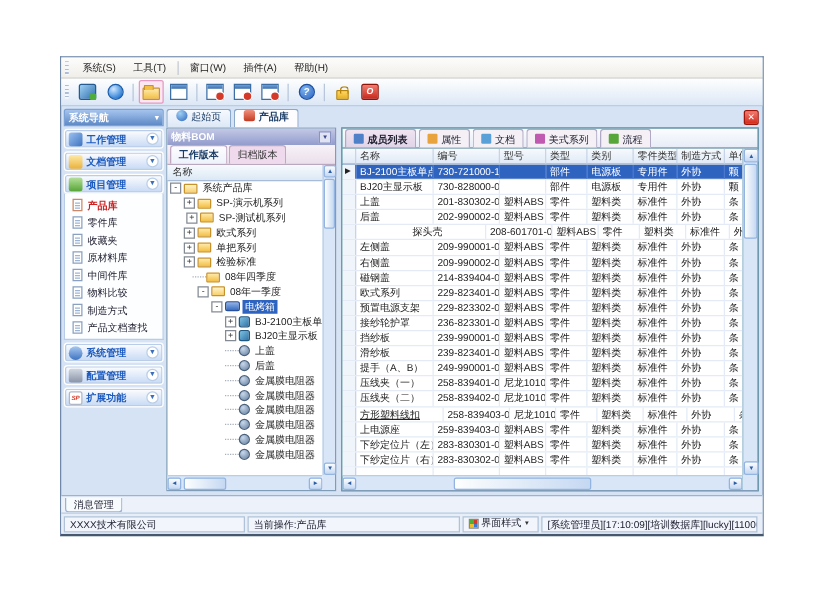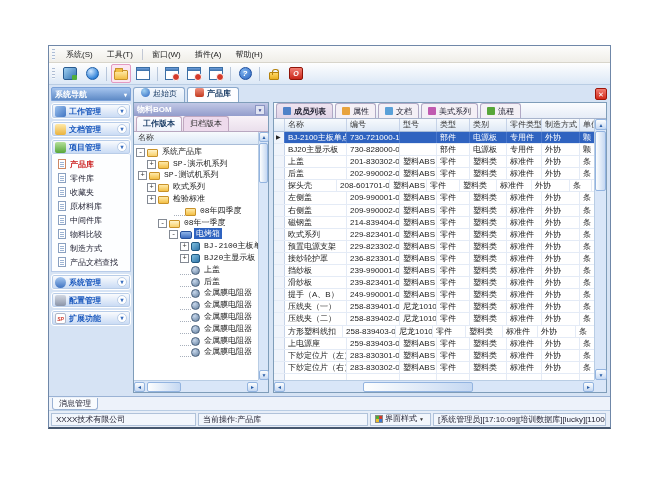--- a/index.html
+++ b/index.html
@@ -93,21 +93,21 @@
     font-size:5px; line-height:9px; text-align:center; }
   .vtabs { position:absolute; left:0; right:0; top:13px; height:16px; display:flex; align-items:flex-end;
     background:linear-gradient(#f8f2f8,#eadfec); border-bottom:1px solid #b8a8c0; padding-left:2px; }
   .vtab { height:15px; line-height:14px; padding:0 6px; margin-right:1px; border:1px solid #c0a8c0;
     border-bottom:none; border-radius:3px 3px 0 0; background:#eedaec; color:#333; }
   .vtab.active { background:linear-gradient(#fdfdff,#eef2fb); font-weight:bold; color:#1a3c66; }
   .colhdr { position:absolute; left:0; right:0; top:29px; height:13px;
     background:linear-gradient(#f7fafd,#dce8f6); border-bottom:1px solid #a8bcd8;
     line-height:12px; padding-left:4px; color:#333; }
   .tree { position:absolute; left:0; right:10px; top:42px; bottom:12px; overflow:hidden; }
-  .tr-row { height:11.8px; display:flex; align-items:flex-end; white-space:nowrap;font-family:Liberation Mono, monospace; }
+  .tr-row { height:11.8px; display:flex; align-items:center; white-space:nowrap; }
   .exp { width:9px; height:9px; flex:none; border:1px solid #848a94; background:#fff;
     font-size:7px; line-height:7px; text-align:center; color:#333; margin-right:2px; }
   .noexp { width:11px; flex:none; border-top:1px dotted #a8b0bc; margin-right:0; height:0; }
   .ti { flex:none; margin-right:2px; }
   .ti-folder { width:11px; height:8px; background:linear-gradient(#ffeaa9,#f3bf45); border:1px solid #c8922a; border-radius:1px; position:relative; }
   .ti-folder.open { background:linear-gradient(#fff3c8,#f8d06a); }
   .ti-product { width:12px; height:8px; background:linear-gradient(#8fb4e8,#3b6cc0); border:1px solid #26509c; border-radius:2px; }
   .ti-assembly { width:9px; height:9px; background:linear-gradient(135deg,#7fc0e0,#2f74a8); border:1px solid #1f5880; border-radius:2px; }
   .ti-part { width:9px; height:9px; border-radius:50%; background:radial-gradient(circle at 35% 30%,#c8d8ec,#64809f); border:1px solid #4a617c; }
   .tr-row .lbl { padding:0 2px; }
@@ -310,36 +310,41 @@
         <div class="tr-row" style="padding-left: 2px;">
           <span class="exp">-</span>
           <i class="ti ti-folder open"></i>
           <span class="lbl">系统产品库</span>
         </div>
         <div class="tr-row" style="padding-left: 13px;">
           <span class="exp">+</span>
           <i class="ti ti-folder"></i>
           <span class="lbl">SP-演示机系列</span>
         </div>
-        <div class="tr-row" style="padding-left: 4px;">
+        <div class="tr-row" style="padding-left: 15px;">
           <span class="exp">+</span>
           <i class="ti ti-folder"></i>
           <span class="lbl">SP-测试机系列</span>
         </div>
         <div class="tr-row" style="padding-left: 13px;">
           <span class="exp">+</span>
           <i class="ti ti-folder"></i>
           <span class="lbl">欧式系列</span>
         </div>
         <div class="tr-row" style="padding-left: 13px;">
           <span class="exp">+</span>
           <i class="ti ti-folder"></i>
+          <span class="lbl">单把系列</span>
+        </div>
+        <div class="tr-row" style="padding-left: 13px;">
+          <span class="exp">+</span>
+          <i class="ti ti-folder"></i>
           <span class="lbl">检验标准</span>
         </div>
-        <div class="tr-row" style="padding-left: 40px;">
+        <div class="tr-row" style="padding-left: 20px;">
           <span class="noexp"></span>
           <i class="ti ti-folder"></i>
           <span class="lbl">08年四季度</span>
         </div>
         <div class="tr-row" style="padding-left: 24px;">
           <span class="exp">-</span>
           <i class="ti ti-folder open"></i>
           <span class="lbl">08年一季度</span>
         </div>
         <div class="tr-row sel" style="padding-left: 35px;">
@@ -487,21 +492,21 @@
           <span class="td" style="width: 53px;">202-990002-01X</span>
           <span class="td" style="width: 37px;">塑料ABS</span>
           <span class="td" style="width: 33px;">零件</span>
           <span class="td" style="width: 37px;">塑料类</span>
           <span class="td" style="width: 35px;">标准件</span>
           <span class="td" style="width: 38px;">外协</span>
           <span class="td" style="width: 22px;">条</span>
         </div>
         <div class="row">
           <span class="td mark" style="width: 11px;"></span>
-          <span class="td" style="width: 52px;">探头壳</span>
+          <span class="td" style="width: 62px; margin-left: 42px;">探头壳</span>
           <span class="td" style="width: 53px;">208-601701-01X</span>
           <span class="td" style="width: 37px;">塑料ABS</span>
           <span class="td" style="width: 33px;">零件</span>
           <span class="td" style="width: 37px;">塑料类</span>
           <span class="td" style="width: 35px;">标准件</span>
           <span class="td" style="width: 38px;">外协</span>
           <span class="td" style="width: 22px;">条</span>
         </div>
         <div class="row">
           <span class="td mark" style="width: 11px;"></span>
@@ -619,21 +624,21 @@
           <span class="td" style="width: 53px;">258-839402-00X</span>
           <span class="td" style="width: 37px;">尼龙1010</span>
           <span class="td" style="width: 33px;">零件</span>
           <span class="td" style="width: 37px;">塑料类</span>
           <span class="td" style="width: 35px;">标准件</span>
           <span class="td" style="width: 38px;">外协</span>
           <span class="td" style="width: 22px;">条</span>
         </div>
         <div class="row">
           <span class="td mark" style="width: 11px;"></span>
-          <span class="td" style="width: 58px;">方形塑料线扣</span>
+          <span class="td" style="width: 70px; text-decoration: underline;">方形塑料线扣</span>
           <span class="td" style="width: 53px;">258-839403-00X</span>
           <span class="td" style="width: 37px;">尼龙1010</span>
           <span class="td" style="width: 33px;">零件</span>
           <span class="td" style="width: 37px;">塑料类</span>
           <span class="td" style="width: 35px;">标准件</span>
           <span class="td" style="width: 38px;">外协</span>
           <span class="td" style="width: 22px;">条</span>
         </div>
         <div class="row">
           <span class="td mark" style="width: 11px;"></span>

